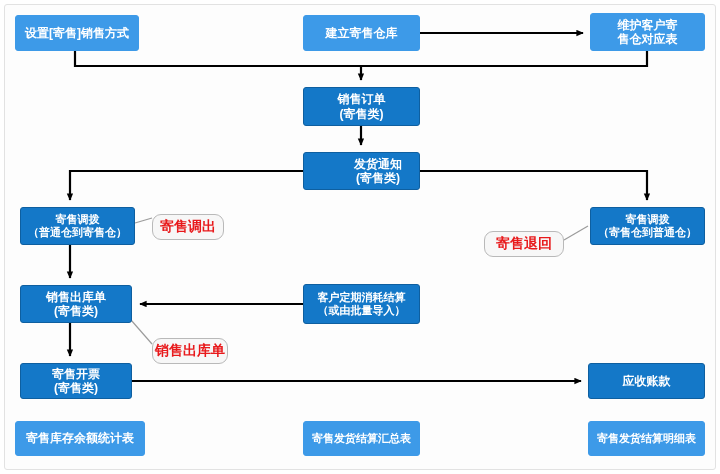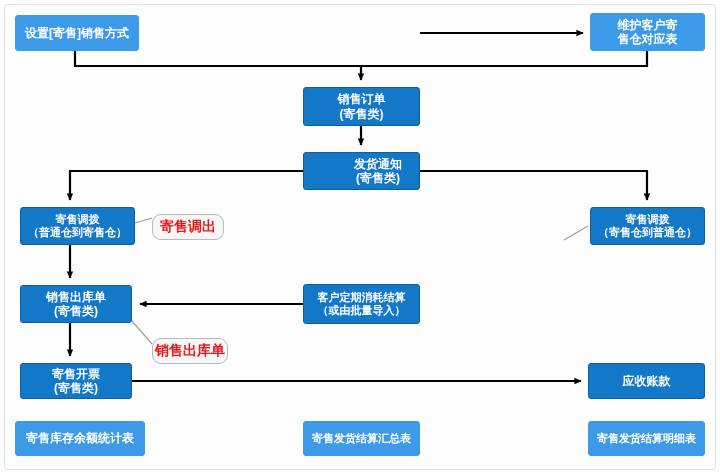--- a/index.html
+++ b/index.html
@@ -141,20 +141,23 @@
   <svg class="svg-layer lead-layer" viewBox="0 0 720 474">
     <path d="M135,223 L152,218" fill="none" stroke="#9b9b9b" stroke-width="1.2"></path>
     <path d="M588,226 L564,240" fill="none" stroke="#9b9b9b" stroke-width="1.2"></path>
     <path d="M131,320 L152,344" fill="none" stroke="#9b9b9b" stroke-width="1.2"></path>
   </svg>
 
   <div class="node node-light" style="left:15px;  top:15px;  width:124px; height:36px; font-size:12px;">
     <span class="txt">设置[寄售]销售方式</span>
   </div>
 
+  <div class="node node-light" style="left:303px; top:15px;  width:117px; height:36px; font-size:12px;">
+    <span class="txt">建立寄售仓库</span>
+  </div>
 
   <div class="node node-light" style="left:590px; top:13px;  width:115px; height:38px; font-size:12px;">
     <span class="txt">维护客户寄
 售仓对应表</span>
   </div>
 
   <div class="node node-dark" style="left:303px; top:87px;  width:117px; height:39px; font-size:12px;">
     <span class="txt">销售订单
 (寄售类)</span>
   </div>
@@ -202,17 +205,20 @@
   </div>
 
   <div class="node node-light" style="left:588px; top:421px; width:117px; height:35px; font-size:11px;">
     <span class="txt">寄售发货结算明细表</span>
   </div>
 
   <div class="callout" style="left:152px; top:214px; width:72px; height:26px;">
     <span>寄售调出</span>
   </div>
 
+  <div class="callout" style="left:484px; top:231px; width:80px; height:26px;">
+    <span>寄售退回</span>
+  </div>
 
   <div class="callout" style="left:152px; top:338px; width:76px; height:26px;">
     <span>销售出库单</span>
   </div>
 </div>
 
 </body></html>

